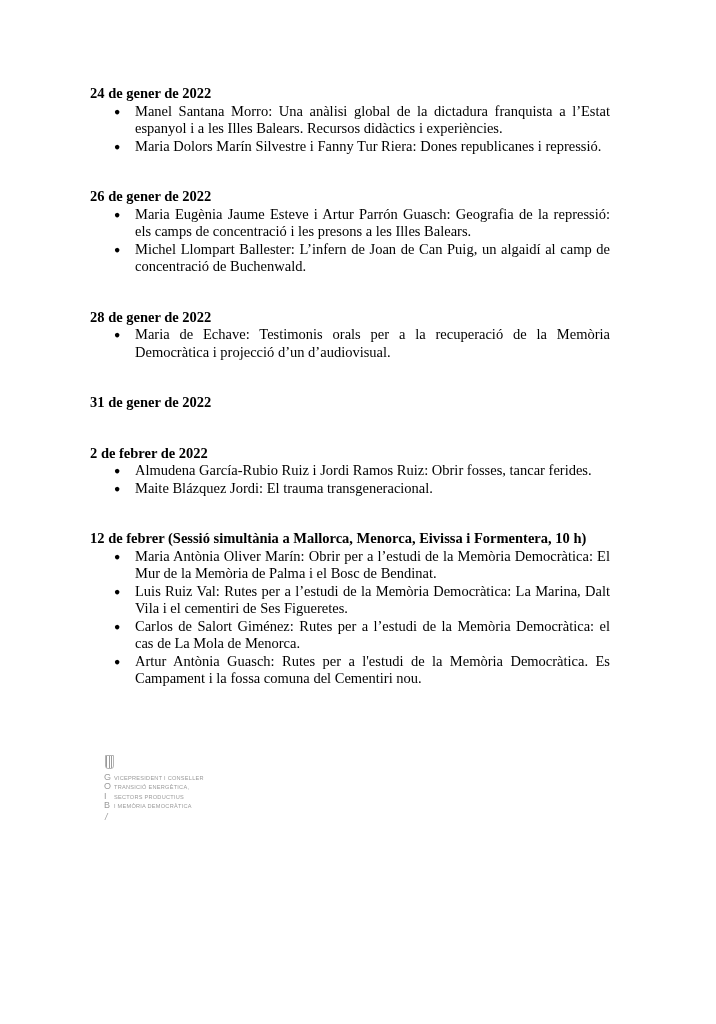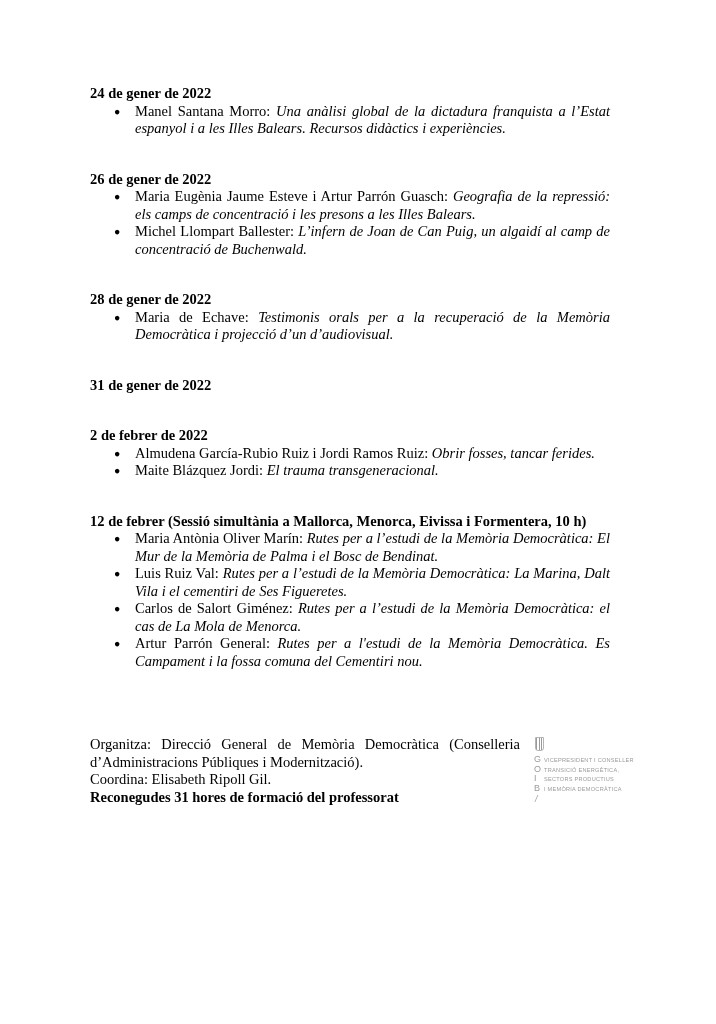--- a/index.html
+++ b/index.html
@@ -27,21 +27,21 @@
     padding-left: 45px;
     font-size: 14.5px; line-height: 17.5px;
     text-align: justify;
   }
   .talk-item::before {
     content: "\25CF";
     position: absolute; left: 24px; top: 2px;
     font-size: 10.5px; line-height: 14px; color: #000;
   }
   .speaker { font-style: normal; }
-  .talk-title { font-style: italic; }
+  .talk-title { }
 
   .footer { margin-top: 66px; display: flex; align-items: flex-start; }
   .footer-text {
     width: 430px;
     font-size: 14.5px; line-height: 17.5px;
     text-align: justify;
   }
   .footer-text p[data-name="hours-recognition-line"] { font-weight: bold; }
 
   .logo {
@@ -73,20 +73,21 @@
 </head>
 <body>
 
 <div class="page" data-name="document-page">
 
   <main id="program" data-name="program-schedule">
       <section class="session" data-name="session-section">
         <h2 class="date-heading" data-name="session-date-heading">24 de gener de 2022</h2>
         <ul class="talk-list" data-name="talk-list">
           <li class="talk-item" data-name="talk-item"><span class="speaker" data-name="speaker-name">Manel Santana Morro: </span><span class="talk-title" data-name="talk-title">Una anàlisi global de la dictadura franquista a l’Estat espanyol i a les Illes Balears. Recursos didàctics i experiències.</span></li>
+          <li class="talk-item" data-name="talk-item"><span class="speaker" data-name="speaker-name">Maria Dolors Marín Silvestre i Fanny Tur Riera: </span><span class="talk-title" data-name="talk-title">Dones republicanes i repressió.</span></li>
         </ul>
       </section>
       <section class="session" data-name="session-section">
         <h2 class="date-heading" data-name="session-date-heading">26 de gener de 2022</h2>
         <ul class="talk-list" data-name="talk-list">
           <li class="talk-item" data-name="talk-item"><span class="speaker" data-name="speaker-name">Maria Eugènia Jaume Esteve i Artur Parrón Guasch: </span><span class="talk-title" data-name="talk-title">Geografia de la repressió: els camps de concentració i les presons a les Illes Balears.</span></li>
           <li class="talk-item" data-name="talk-item"><span class="speaker" data-name="speaker-name">Michel Llompart Ballester: </span><span class="talk-title" data-name="talk-title">L’infern de Joan de Can Puig, un algaidí al camp de concentració de Buchenwald.</span></li>
         </ul>
       </section>
       <section class="session" data-name="session-section">
@@ -103,34 +104,29 @@
       <section class="session" data-name="session-section">
         <h2 class="date-heading" data-name="session-date-heading">2 de febrer de 2022</h2>
         <ul class="talk-list" data-name="talk-list">
           <li class="talk-item" data-name="talk-item"><span class="speaker" data-name="speaker-name">Almudena García-Rubio Ruiz i Jordi Ramos Ruiz: </span><span class="talk-title" data-name="talk-title">Obrir fosses, tancar ferides.</span></li>
           <li class="talk-item" data-name="talk-item"><span class="speaker" data-name="speaker-name">Maite Blázquez Jordi: </span><span class="talk-title" data-name="talk-title">El trauma transgeneracional.</span></li>
         </ul>
       </section>
       <section class="session" data-name="session-section">
         <h2 class="date-heading" data-name="session-date-heading">12 de febrer (Sessió simultània a Mallorca, Menorca, Eivissa i Formentera, 10 h)</h2>
         <ul class="talk-list" data-name="talk-list">
-          <li class="talk-item" data-name="talk-item"><span class="speaker" data-name="speaker-name">Maria Antònia Oliver Marín: </span><span class="talk-title" data-name="talk-title">Rutes per a l’estudi de la Memòria Democràtica: El Mur de la Memòria de Palma i el Bosc de Bendinat.</span></li>
+          <li class="talk-item" data-name="talk-item"><span class="speaker" data-name="speaker-name">Maria Antònia Oliver Marín: </span><span class="talk-title" data-name="talk-title">Obrir per a l’estudi de la Memòria Democràtica: El Mur de la Memòria de Palma i el Bosc de Bendinat.</span></li>
           <li class="talk-item" data-name="talk-item"><span class="speaker" data-name="speaker-name">Luis Ruiz Val: </span><span class="talk-title" data-name="talk-title">Rutes per a l’estudi de la Memòria Democràtica: La Marina, Dalt Vila i el cementiri de Ses Figueretes.</span></li>
           <li class="talk-item" data-name="talk-item"><span class="speaker" data-name="speaker-name">Carlos de Salort Giménez: </span><span class="talk-title" data-name="talk-title">Rutes per a l’estudi de la Memòria Democràtica: el cas de La Mola de Menorca.</span></li>
-          <li class="talk-item" data-name="talk-item"><span class="speaker" data-name="speaker-name">Artur Parrón General: </span><span class="talk-title" data-name="talk-title">Rutes per a l'estudi de la Memòria Democràtica. Es Campament i la fossa comuna del Cementiri nou.</span></li>
+          <li class="talk-item" data-name="talk-item"><span class="speaker" data-name="speaker-name">Artur Antònia Guasch: </span><span class="talk-title" data-name="talk-title">Rutes per a l'estudi de la Memòria Democràtica. Es Campament i la fossa comuna del Cementiri nou.</span></li>
         </ul>
       </section>
     </main>
 
   <footer class="footer" data-name="page-footer">
-    <div class="footer-text" data-name="credits-block">
-      <p data-name="organizer-line">Organitza: Direcció General de Memòria Democràtica (Conselleria d’Administracions Públiques i Modernització).</p>
-      <p data-name="coordinator-line">Coordina: Elisabeth Ripoll Gil.</p>
-      <p data-name="hours-recognition-line">Reconegudes 31 hores de formació del professorat</p>
-    </div>
     <div class="logo" data-name="goib-logo">
       <div class="shield" data-name="goib-shield-icon"></div>
       <div id="logo-rows" data-name="goib-logo-rows">
           <div class="logo-row" data-name="goib-logo-row">
             <span class="logo-letter" data-name="goib-letter">G</span>
             <span class="logo-text" data-name="goib-tagline-line">VICEPRESIDENT I CONSELLER</span>
           </div>
           <div class="logo-row" data-name="goib-logo-row">
             <span class="logo-letter" data-name="goib-letter">O</span>
             <span class="logo-text" data-name="goib-tagline-line">TRANSICIÓ ENERGÈTICA,</span>

